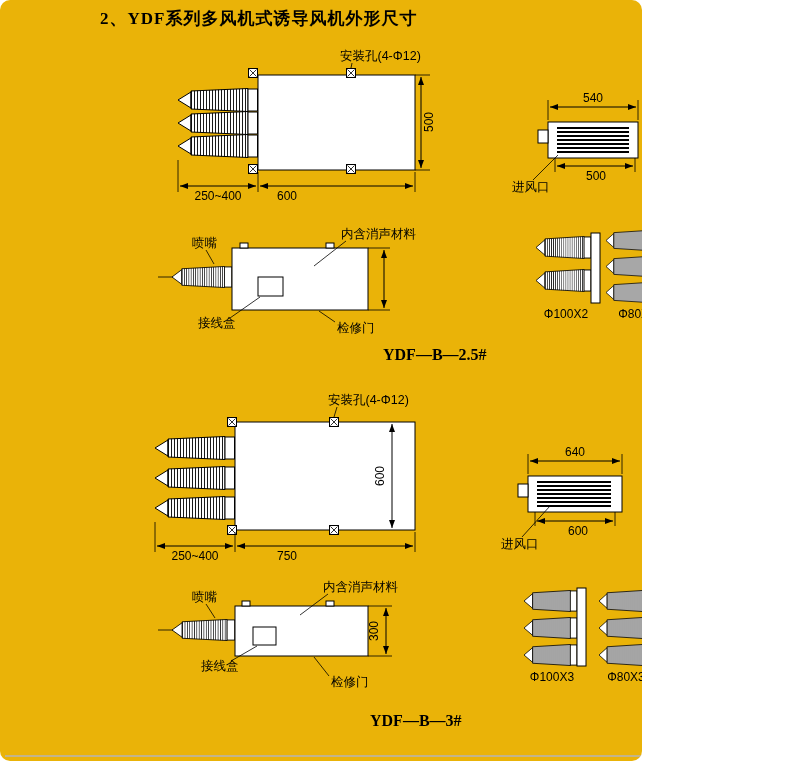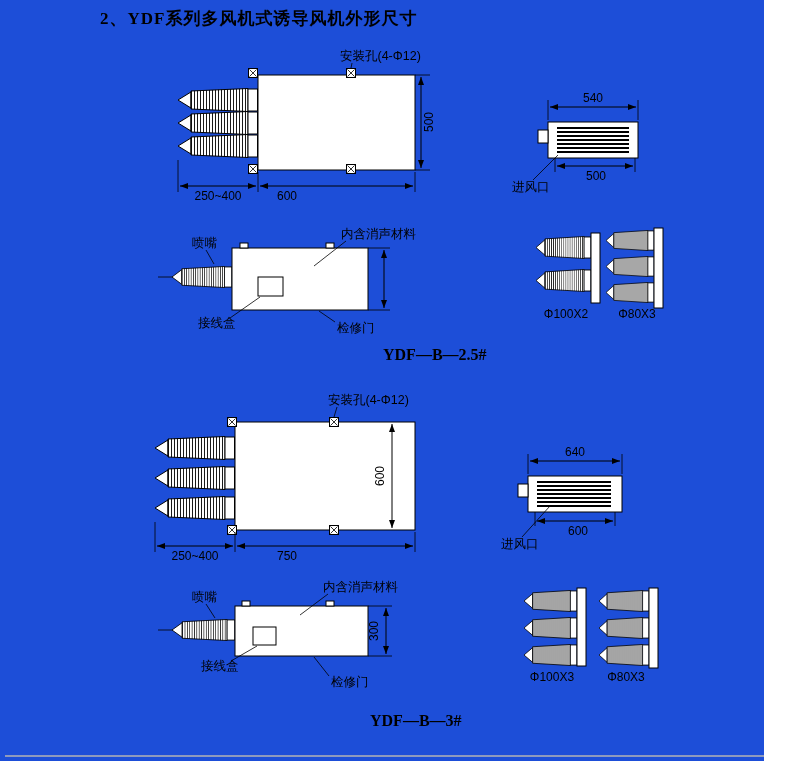--- a/index.html
+++ b/index.html
@@ -1,16 +1,16 @@
 <!DOCTYPE html>
 <html><head>
 <meta charset="utf-8">
 <style>
   html,body{margin:0;padding:0;background:#fff;}
-  #page{position:relative;width:764px;height:761px;background:#1d4ed8;overflow:hidden;}
+  #page{position:relative;width:642px;height:761px;background:#eab308;overflow:hidden;border-radius:10px;}
   svg{position:absolute;left:0;top:0;font-family:"Liberation Sans",sans-serif;}
   .ln{stroke:#000;stroke-width:1;fill:none;}
   .thin{stroke:#000;stroke-width:0.8;fill:none;}
   .fillw{fill:#fff;stroke:#000;stroke-width:1;}
   .slat{stroke:#000;stroke-width:2;}
   .edge{stroke:#b5b5b5;stroke-width:1.5;}
   .dim-text{font-size:12px;fill:#000;}
   .label{font-size:12.5px;fill:#000;}
   .caption{font-size:16px;font-weight:bold;fill:#000;font-family:"Liberation Serif",serif;}
   .title{font-size:17px;font-weight:bold;fill:#000;font-family:"Liberation Serif",serif;letter-spacing:1px;}

